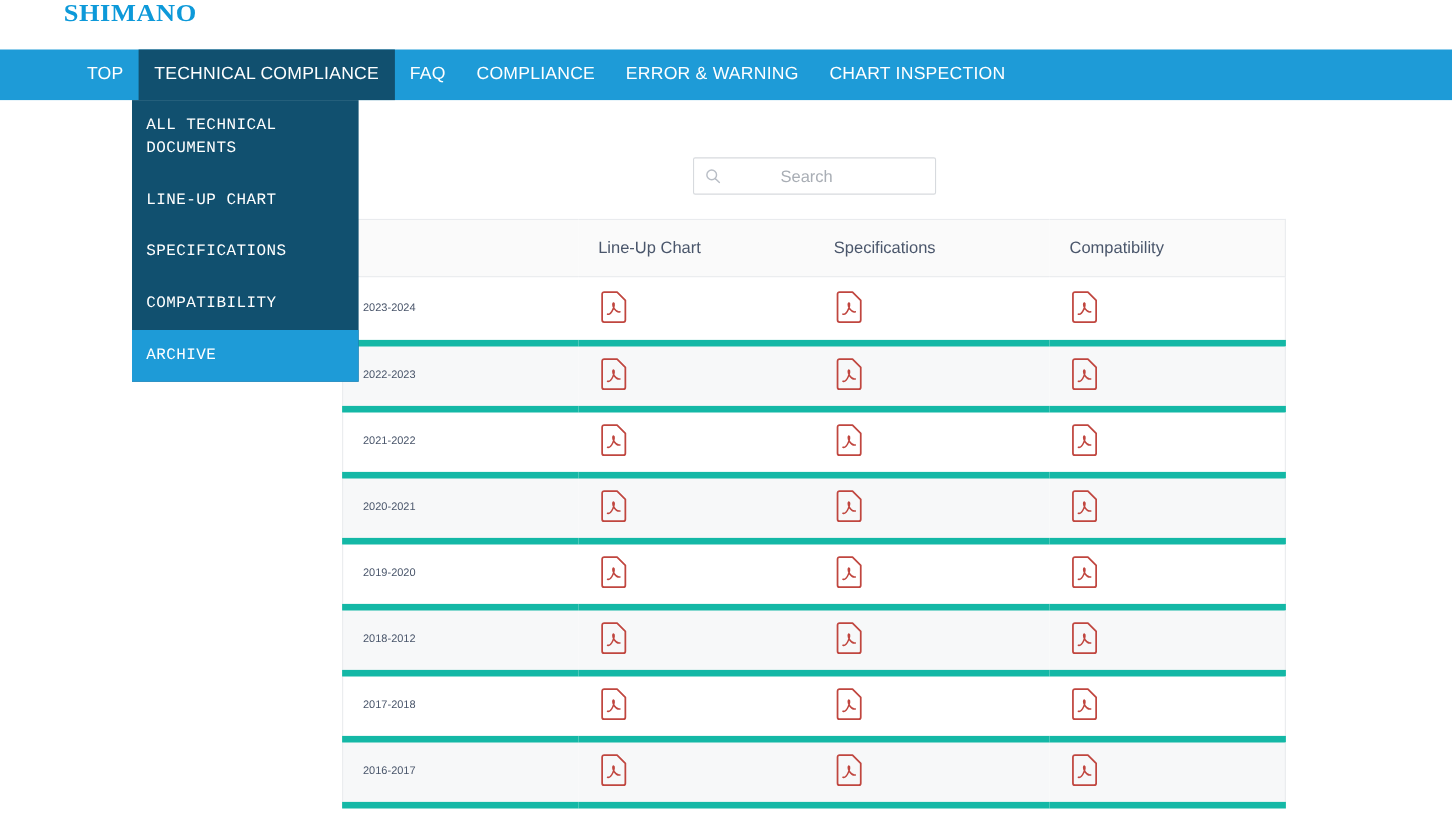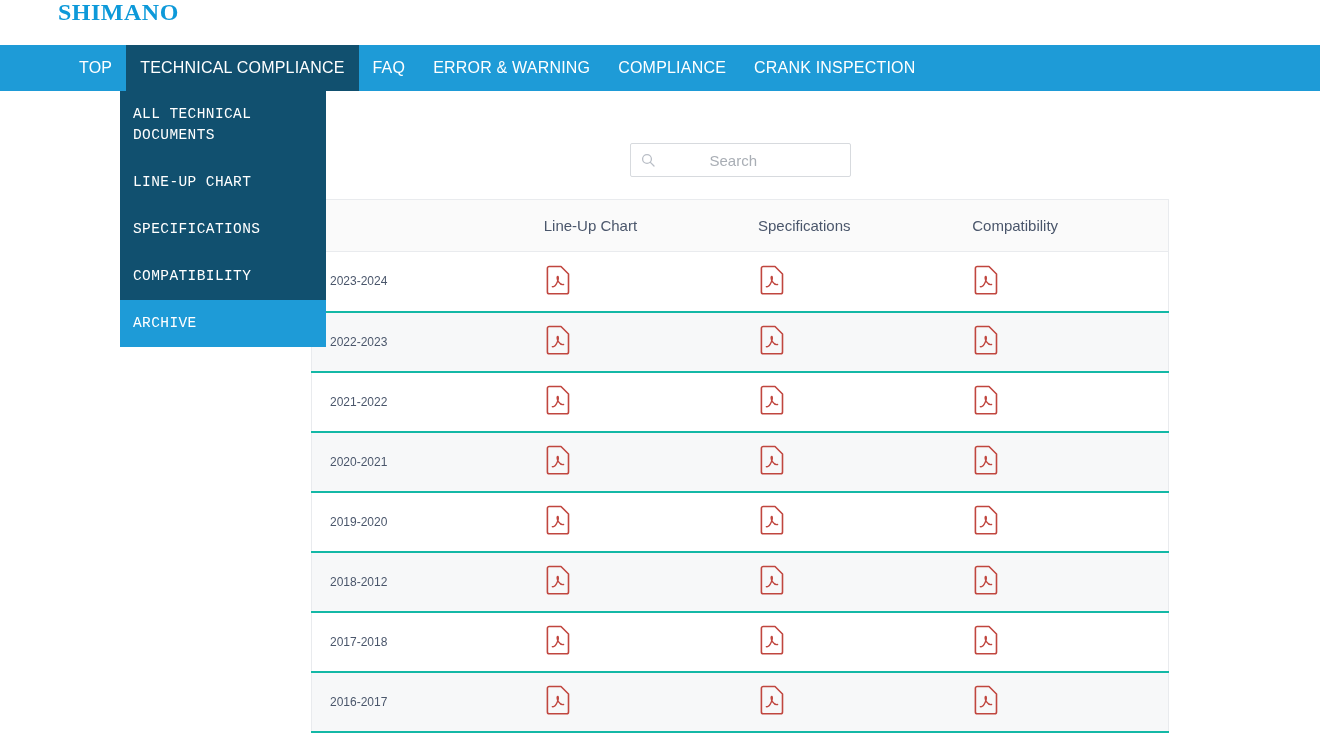--- a/index.html
+++ b/index.html
@@ -80,42 +80,42 @@
   }
   .archive-table thead th {
     background: #fafafa;
     font-weight: 400; text-align: left;
     font-size: 15px; color: #4a566b;
     padding: 17px 18px;
     border-bottom: 1px solid #e9ebee;
   }
   .archive-table tbody td {
     height: 60px; padding: 0 18px;
-    font-size: 12px; color: #4a566b;
-    border-bottom: 2px solid #14b8a6;
+    font-size: 10px; color: #4a566b;
+    border-bottom: 6px solid #14b8a6;
     vertical-align: middle;
   }
   .archive-table tbody tr:nth-child(even) { background: #f7f8f9; }
   .pdf-link { display: inline-block; cursor: pointer; color: var(--pdf-red, #c0463f); line-height: 0; }
 </style>
 </head>
 <body>
 
 <header class="site-header">
   <div class="logo">SHIMANO</div>
 </header>
 
 <nav class="main-nav">
   <div id="nav-items" style="display:flex; align-items:stretch;">
       <div class="nav-item">TOP</div>
       <div class="nav-item active">TECHNICAL COMPLIANCE</div>
       <div class="nav-item">FAQ</div>
+      <div class="nav-item">COMPLIANCE</div>
       <div class="nav-item">ERROR &amp; WARNING</div>
-      <div class="nav-item">COMPLIANCE</div>
-      <div class="nav-item">CRANK INSPECTION</div>
+      <div class="nav-item">CHART INSPECTION</div>
     </div>
 </nav>
 
 <div class="dropdown" id="dropdown-items">
     <div class="dd-item">ALL TECHNICAL DOCUMENTS</div>
     <div class="dd-item">LINE-UP CHART</div>
     <div class="dd-item">SPECIFICATIONS</div>
     <div class="dd-item">COMPATIBILITY</div>
     <div class="dd-item active">ARCHIVE</div>
   </div>

